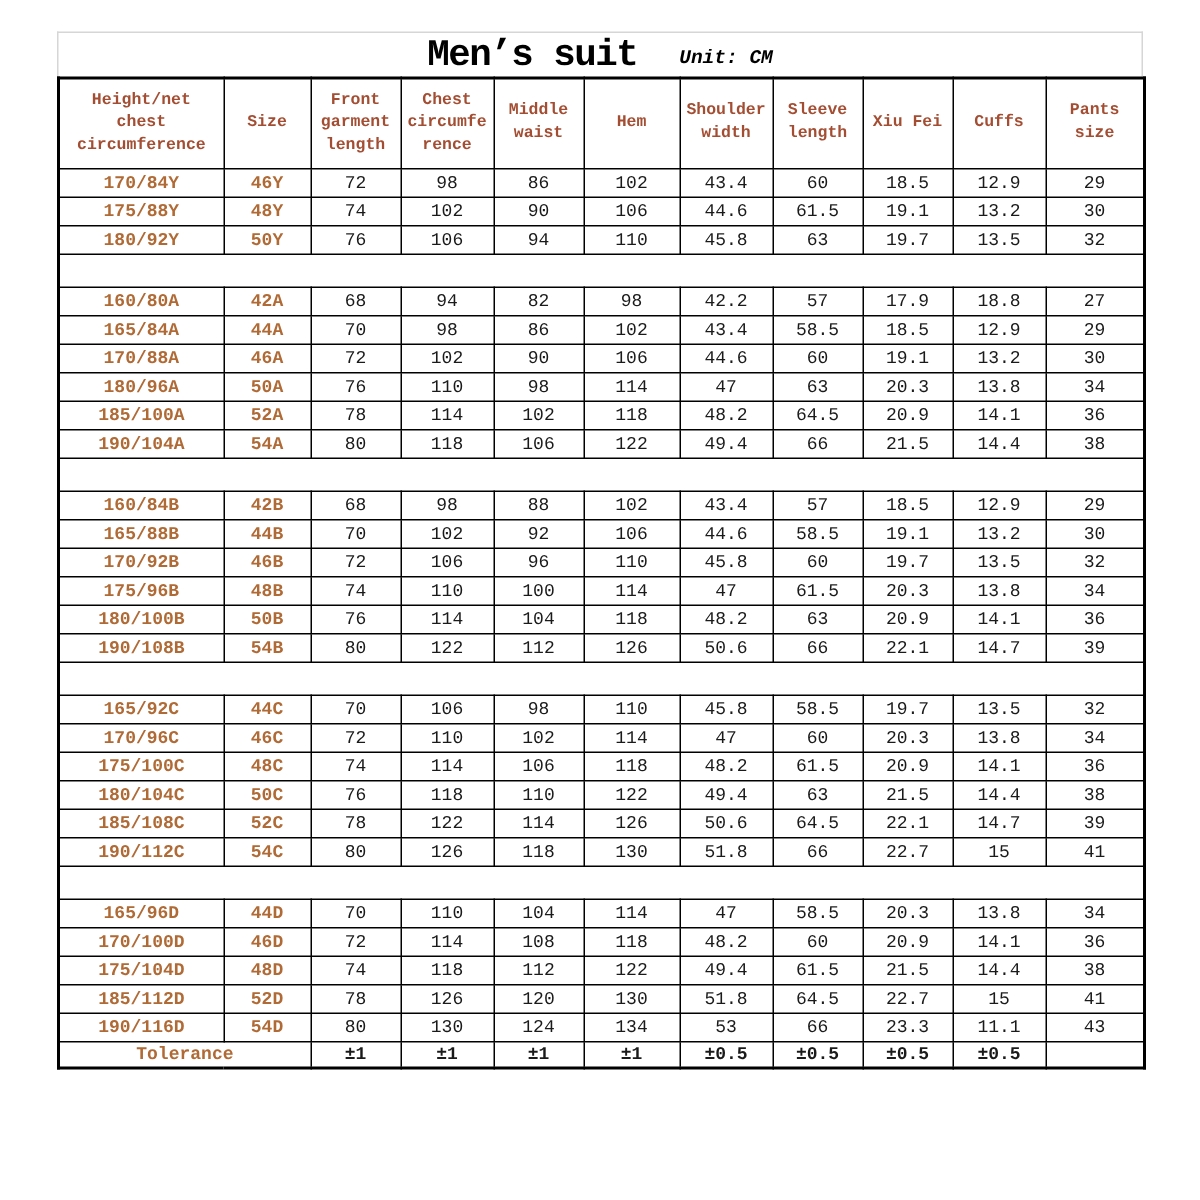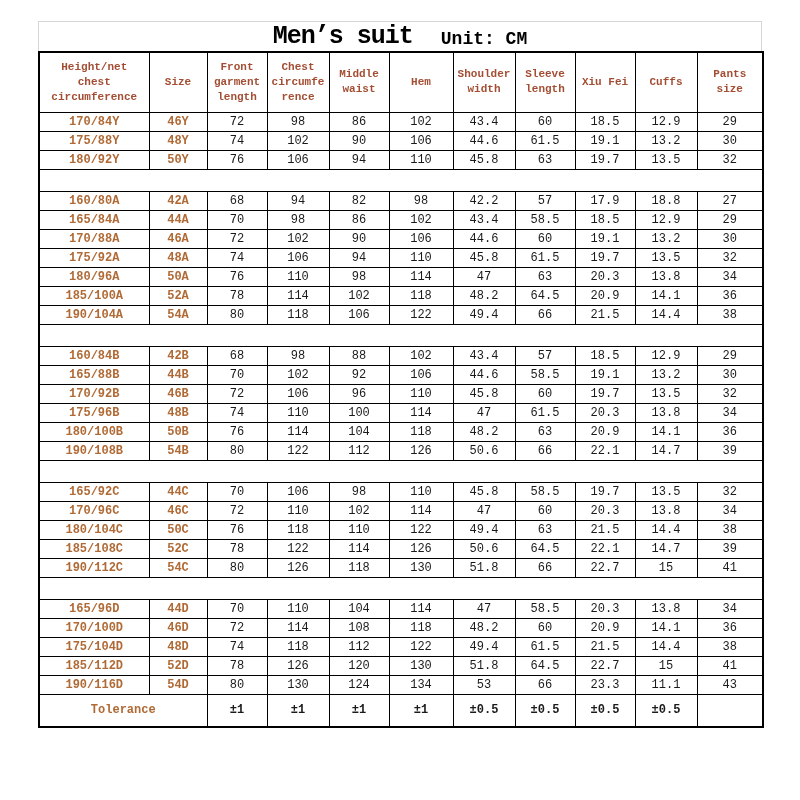--- a/index.html
+++ b/index.html
@@ -22,25 +22,26 @@
     background: #ffffff;
   }
   .title {
     font-size: 25px;
     font-weight: bold;
     color: var(--title-text, #000);
     letter-spacing: -1px;
     line-height: 1;
   }
   .unit {
-    font-size: 18px;
+    font-size: 13px;
     font-weight: bold;
     color: var(--title-text, #000);
     line-height: 1;
     padding-top: 4px;
+    font-style: italic;
   }
 
   table.size-table {
     width: 100%;
     border-collapse: collapse;
     table-layout: fixed;
     border: 2px solid var(--border, #000);
   }
   .size-table th, .size-table td {
     border: 1px solid var(--border, #000);
@@ -69,21 +70,21 @@
     color: var(--label-text, #b06a35);
     font-weight: bold;
     margin-left: 36px;
   }
   .size-table td.spacer {
     height: 22px;
     border-left: none;
     border-right: none;
   }
   .size-table tr.tolerance td {
-    height: 33px;
+    height: 18px;
     font-weight: bold;
   }
 
   
   col.c0  { width: 110px; }
   col.c1  { width: 58px; }
   col.c2  { width: 60px; }
   col.c3  { width: 62px; }
   col.c4  { width: 60px; }
   col.c5  { width: 64px; }
@@ -206,33 +207,20 @@
           <td class="value">102</td>
           <td class="value">90</td>
           <td class="value">106</td>
           <td class="value">44.6</td>
           <td class="value">60</td>
           <td class="value">19.1</td>
           <td class="value">13.2</td>
           <td class="value">30</td>
         </tr>
         <tr>
-          <td class="label">175/92A</td>
-          <td class="label">48A</td>
-          <td class="value">74</td>
-          <td class="value">106</td>
-          <td class="value">94</td>
-          <td class="value">110</td>
-          <td class="value">45.8</td>
-          <td class="value">61.5</td>
-          <td class="value">19.7</td>
-          <td class="value">13.5</td>
-          <td class="value">32</td>
-        </tr>
-        <tr>
           <td class="label">180/96A</td>
           <td class="label">50A</td>
           <td class="value">76</td>
           <td class="value">110</td>
           <td class="value">98</td>
           <td class="value">114</td>
           <td class="value">47</td>
           <td class="value">63</td>
           <td class="value">20.3</td>
           <td class="value">13.8</td>
@@ -368,20 +356,33 @@
           <td class="value">110</td>
           <td class="value">102</td>
           <td class="value">114</td>
           <td class="value">47</td>
           <td class="value">60</td>
           <td class="value">20.3</td>
           <td class="value">13.8</td>
           <td class="value">34</td>
         </tr>
         <tr>
+          <td class="label">175/100C</td>
+          <td class="label">48C</td>
+          <td class="value">74</td>
+          <td class="value">114</td>
+          <td class="value">106</td>
+          <td class="value">118</td>
+          <td class="value">48.2</td>
+          <td class="value">61.5</td>
+          <td class="value">20.9</td>
+          <td class="value">14.1</td>
+          <td class="value">36</td>
+        </tr>
+        <tr>
           <td class="label">180/104C</td>
           <td class="label">50C</td>
           <td class="value">76</td>
           <td class="value">118</td>
           <td class="value">110</td>
           <td class="value">122</td>
           <td class="value">49.4</td>
           <td class="value">63</td>
           <td class="value">21.5</td>
           <td class="value">14.4</td>

